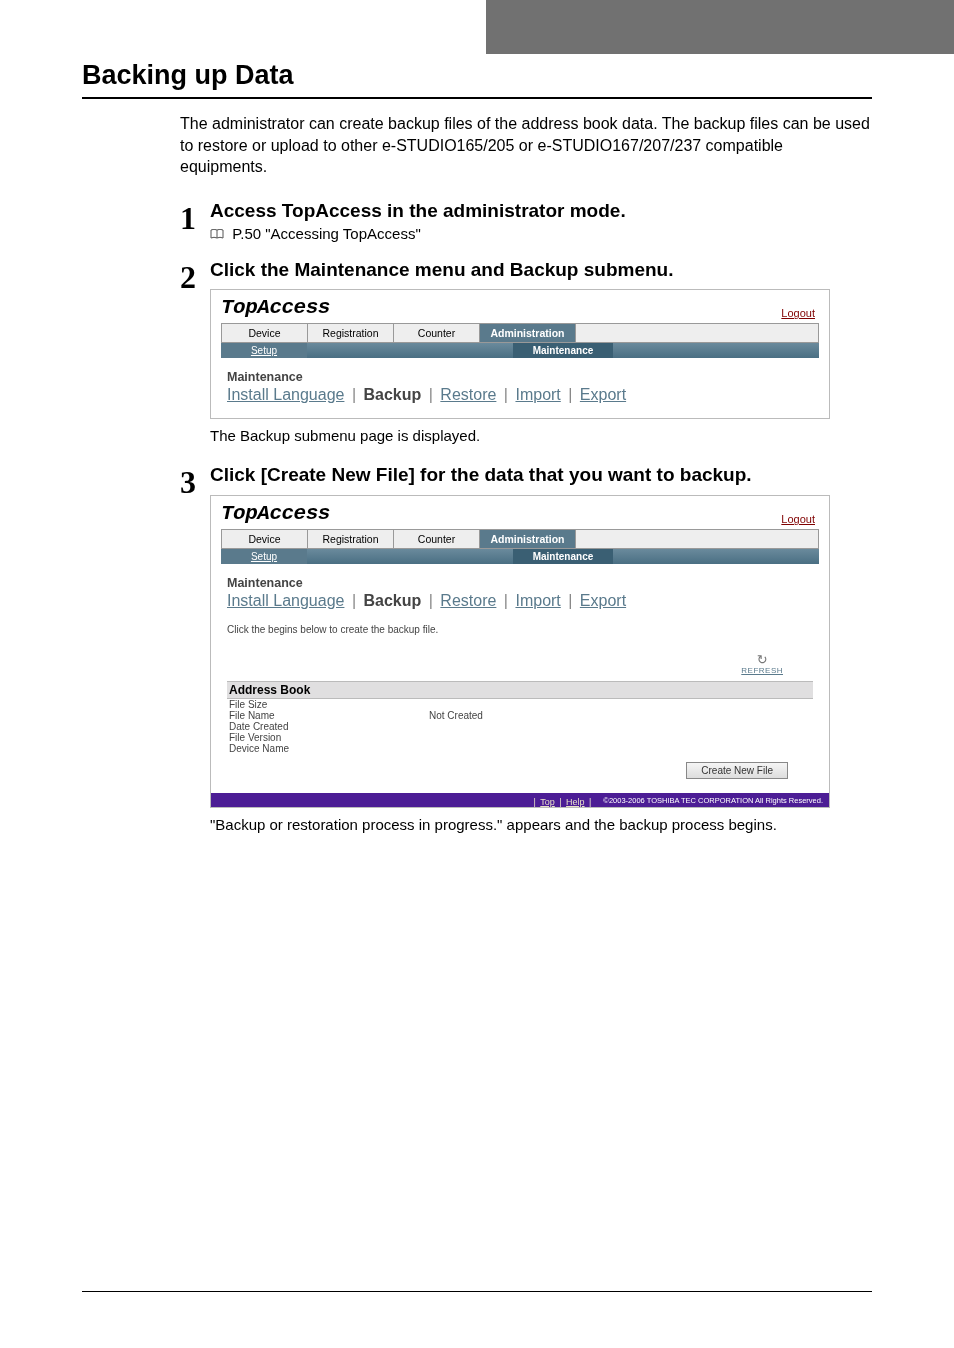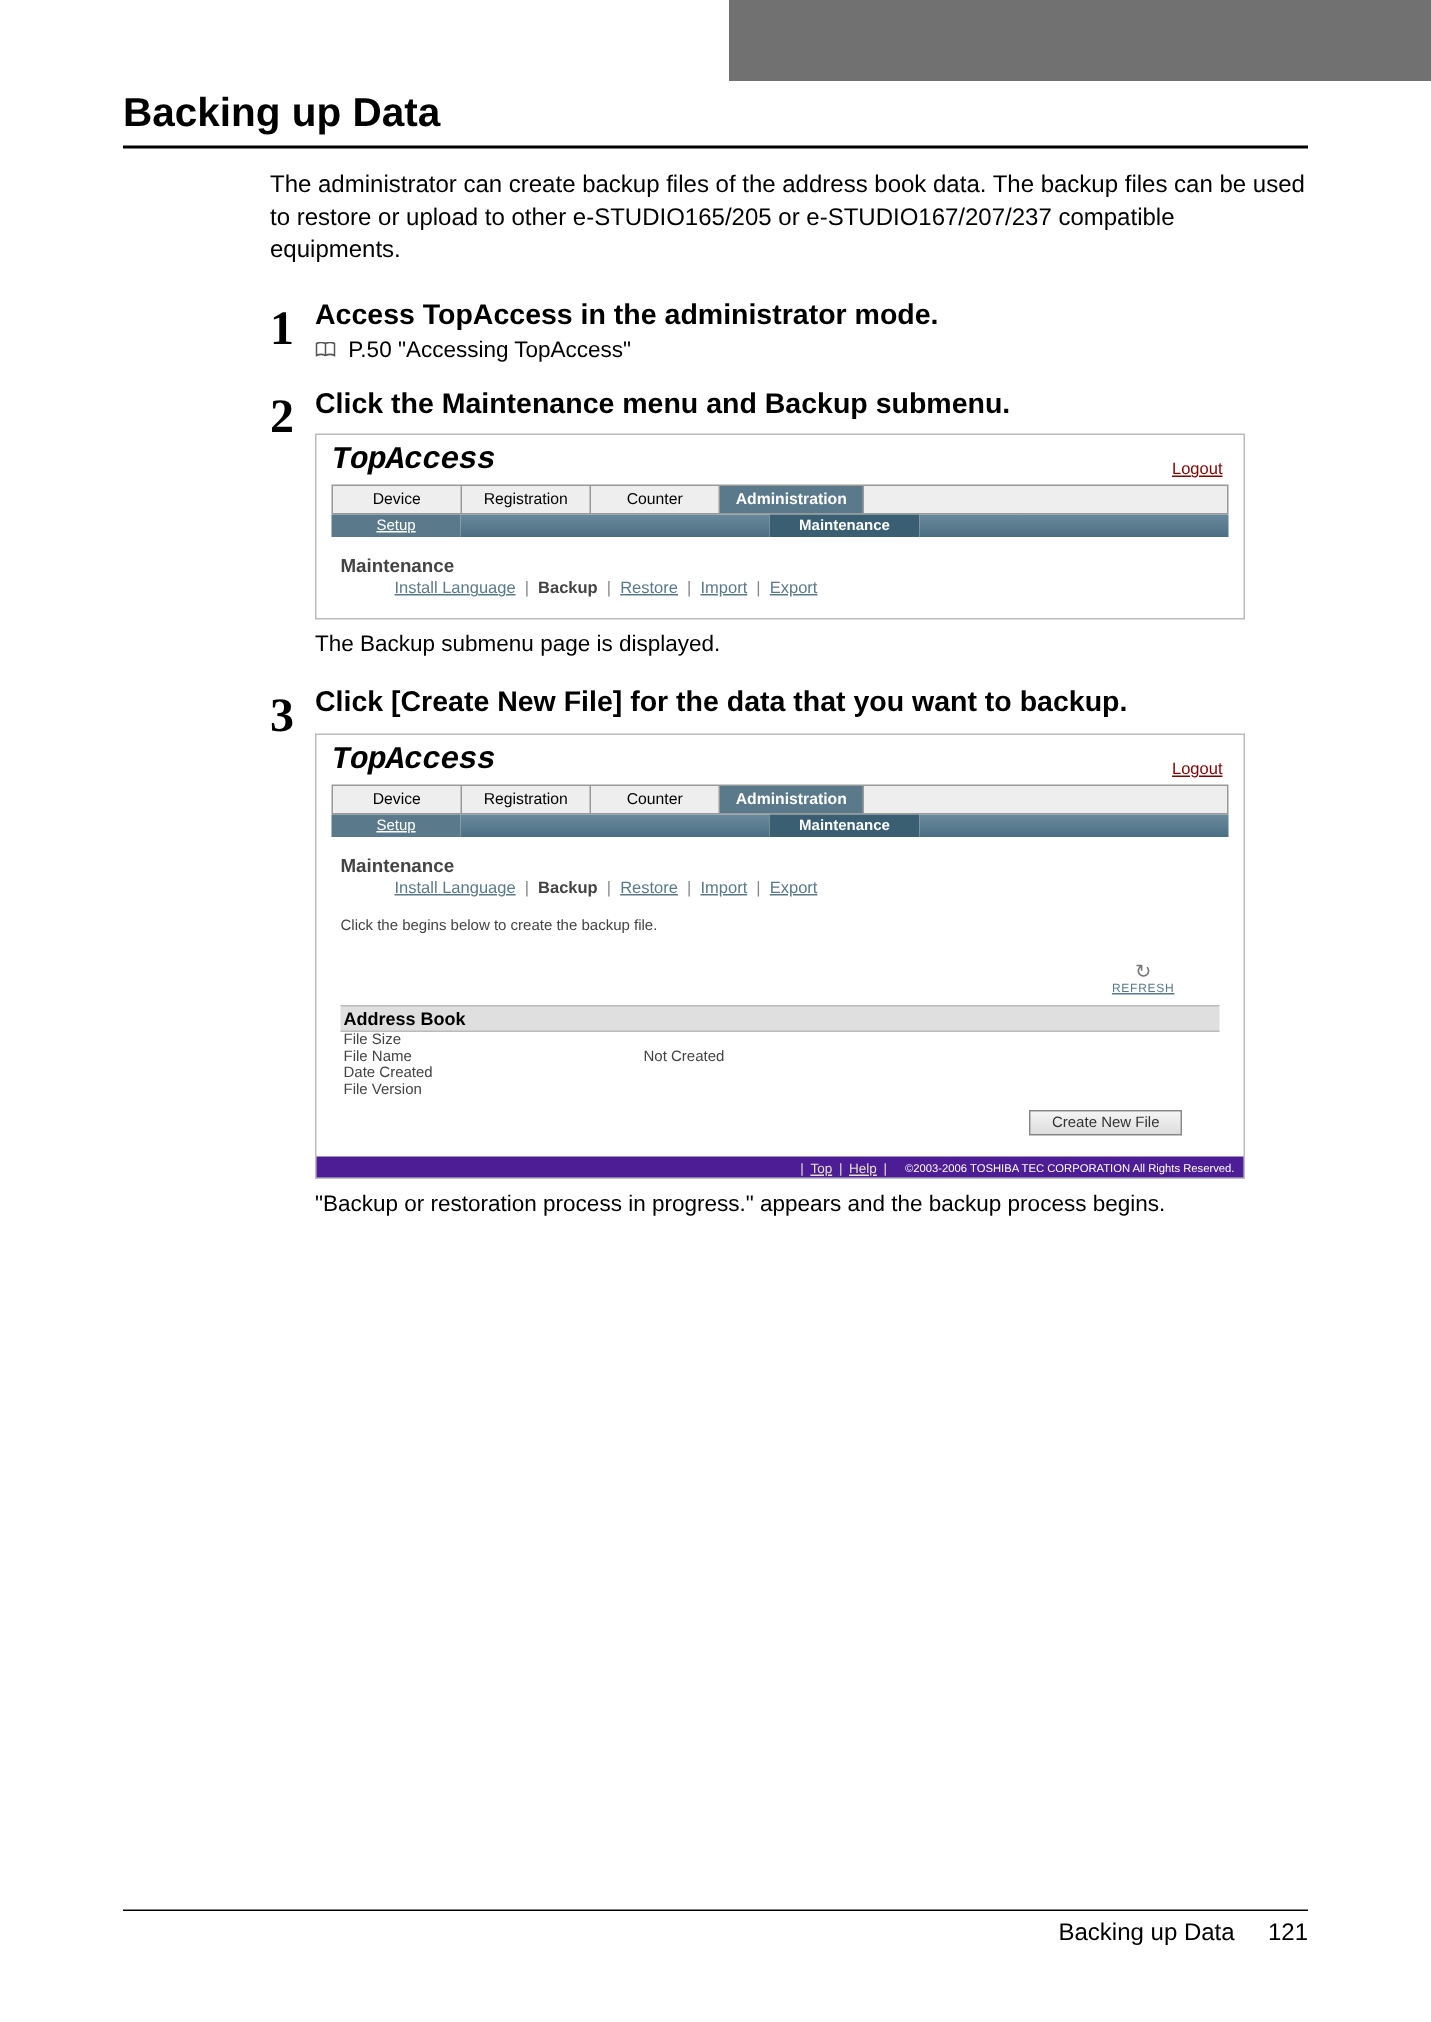--- a/index.html
+++ b/index.html
@@ -24,21 +24,21 @@
   .tab1 { flex: none; text-align: center; font-size: 10.5px; padding: 3px 0; border-right: 1px solid #999; background: #eee; }
   .tab1.active { background: #5a7a8c; color: #fff; font-weight: bold; }
   .tab1-spacer { flex: 1; background: #eee; }
   .tabrow2 { display: flex; margin: 0 10px; }
   .tab2 { font-size: 10px; padding: 2px 0; text-align: center; color: #fff; }
   .tab2.setup { background: #5a7a8c; text-decoration: underline; }
   .tab2.maint { background: #3a5f73; font-weight: bold; }
   .tr2-spacer { flex: 1; background: linear-gradient(to bottom, #6a8a9c, #4a6f83); }
   .ss-body { margin: 12px 16px 14px 16px; }
   .maint-title { font-size: 12.5px; font-weight: bold; color: #444; margin-bottom: 2px; }
-  .sublinks { font-size: 11px; color: #5a7a8c; margin-left: 36px; }
+  .sublinks { font-size: 16px; color: #5a7a8c; }
   .sublinks .lnk { text-decoration: underline; color: #5a7a8c; }
   .sublinks .sep { color: #888; margin: 0 3px; }
   .sublinks .cur { font-weight: bold; color: #444; text-decoration: none; }
   .hint { font-size: 10px; color: #444; margin-top: 14px; margin-bottom: 18px; }
   .refresh-row { text-align: right; margin-right: 30px; margin-bottom: 4px; }
   .refresh { display: inline-block; text-align: center; font-size: 8px; color: #5a7a8c; }
   .refresh-icon { font-size: 13px; line-height: 1; color: #777; }
   .refresh-text { text-decoration: underline; letter-spacing: 0.5px; }
   .ab-head { background: #e0dfe0; padding: 1px 2px; font-size: 12px; font-weight: bold; border-top: 1px solid #bbb; border-bottom: 1px solid #bbb; }
   .kv { display: flex; font-size: 10px; color: #444; padding: 0 2px; }
@@ -173,20 +173,23 @@
             <div class="kv">
               <span class="k">File Name</span>
               <span>Not Created</span>
             </div>
             <div class="kv">
               <span class="k">Date Created</span>
             </div>
             <div class="kv">
               <span class="k">File Version</span>
             </div>
+            <div class="kv">
+              <span class="k">Device Name</span>
+            </div>
             <div class="btn-row">
               <button class="file-btn">Create New File</button>
             </div>
           </div>
           <div class="bottombar">
             <span>
               <span class="blink">|</span>
               <span class="blink">Top</span>
               <span class="blink">|</span>
               <span class="blink">Help</span>
@@ -196,19 +199,14 @@
           </div>
         </div>
 
         <div class="caption">"Backup or restoration process in progress." appears and the backup process begins.</div>
       </div>
     </div>
   </div>
 
   <div class="footer">
     <hr class="footer-hr">
-    <div class="footer-text">
-      <span>Backing up Data</span>
-      &nbsp;&nbsp;&nbsp;
-      <span>121</span>
-    </div>
   </div>
 </div>
 
 </body></html>

